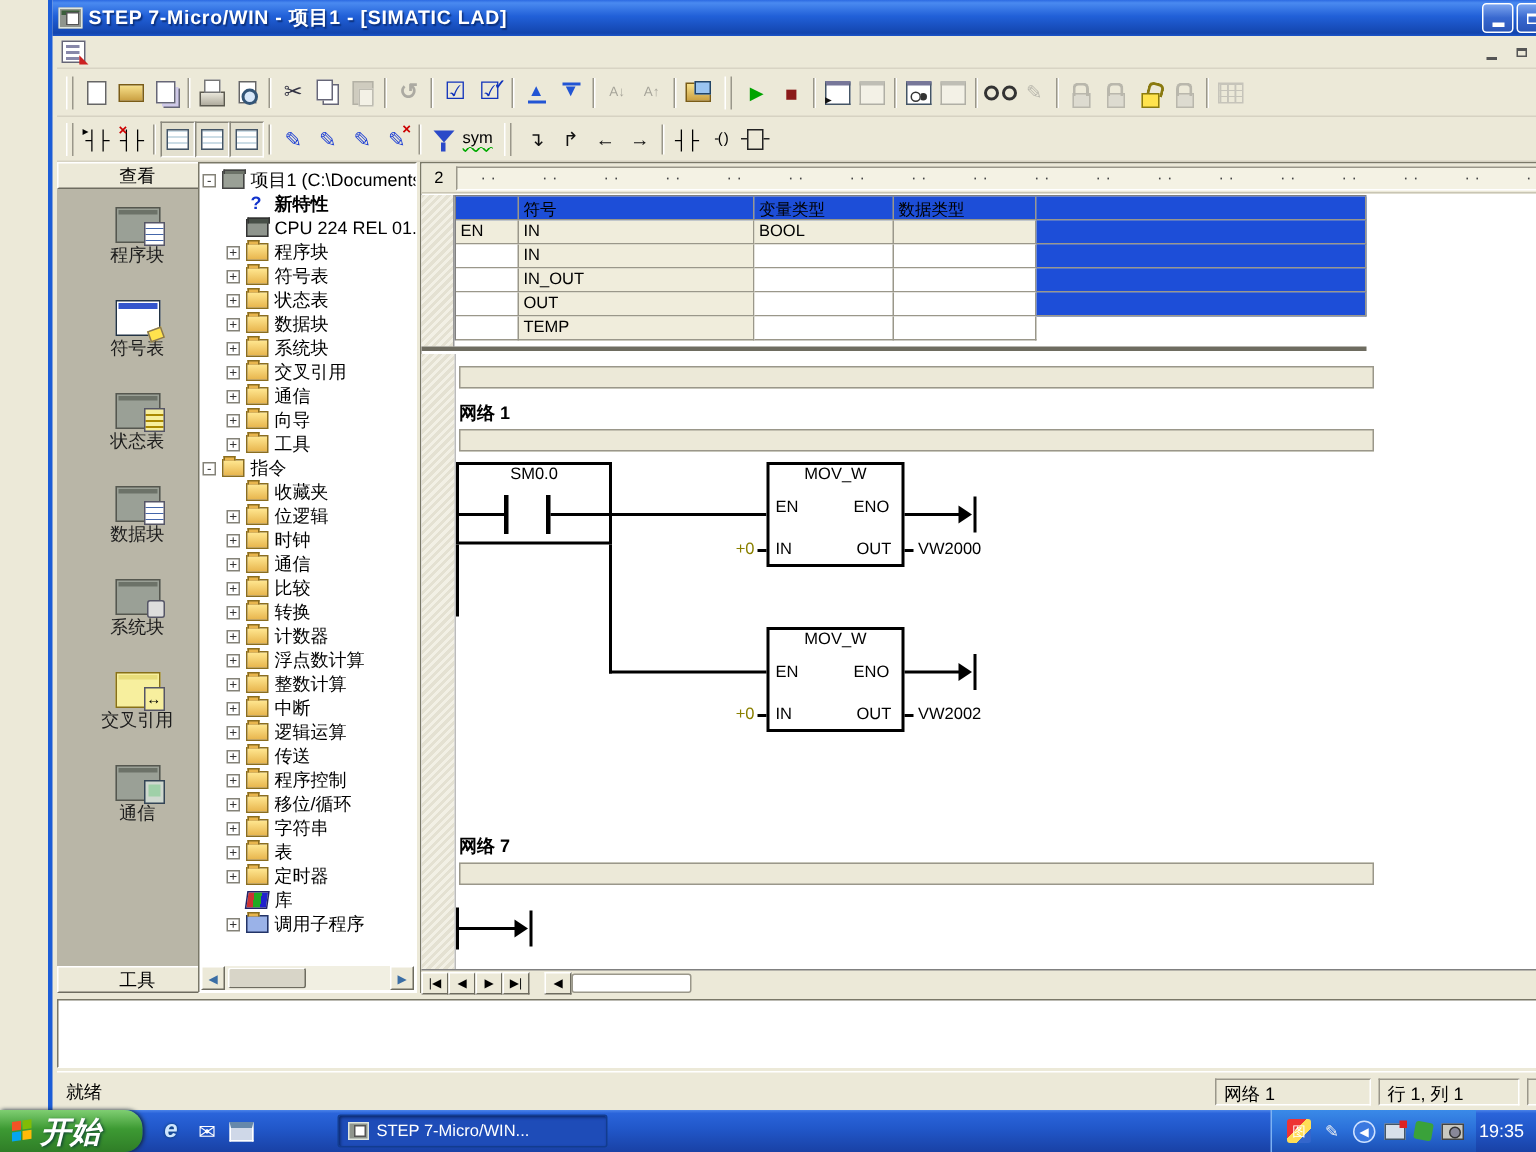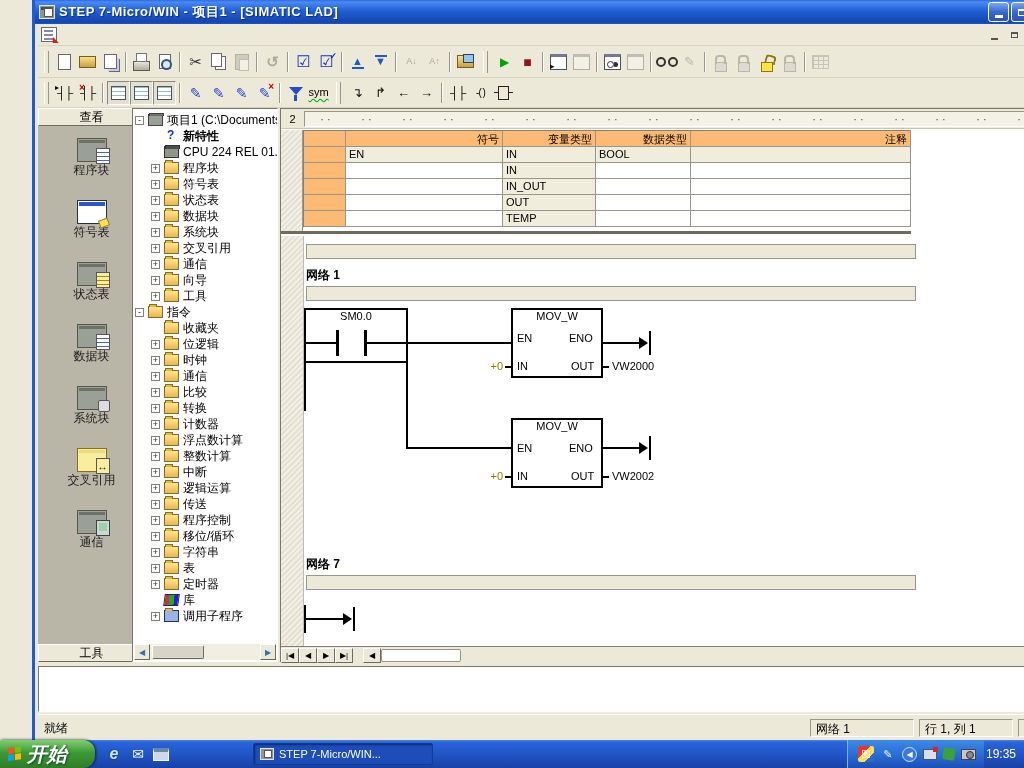--- a/index.html
+++ b/index.html
@@ -151,21 +151,21 @@
   .ruler{position:absolute;left:0;top:0;width:763px;height:20px;background:#ece9d8;display:flex;align-items:center;border-bottom:1px solid #c9c5b4;}
   .ruler-lead{width:23px;text-align:center;font-size:11px;}
   .ruler-field{flex:1;height:16px;background:#f4f2e4;border:1px solid;border-color:#9a978a #fff #fff #9a978a;display:flex;align-items:center;overflow:hidden;}
   .rnum{width:41px;flex:0 0 auto;text-align:center;font-size:11px;color:#111;}
   .rnum::before{content:"· ";color:#444;} .rnum::after{content:" ·";color:#444;}
 
   .vartable{position:absolute;left:0;top:21px;width:763px;height:104px;background:#fff;}
   .vt-gutter{position:absolute;left:0;top:0;width:22px;height:101px;background:repeating-linear-gradient(135deg,#e4e1d2 0 2px,#f2f0e5 2px 4px);border-right:1px solid #999;}
   .vt-grid{position:absolute;left:22px;top:0;display:grid;grid-template-columns:42px 157px 93px 95px 220px;border-top:1px solid #808080;border-left:1px solid #808080;}
   .vt-cell{height:16px;border-right:1px solid #9a978a;border-bottom:1px solid #9a978a;padding:1px 3px;font-size:11px;overflow:hidden;white-space:nowrap;background:#fff;}
-  .vt-head{background:#fdba74;text-align:right;}
+  .vt-head{background:#1d4ed8;text-align:left;}
   .vt-ro{background:#f0eddc;}
   .vt-bottom{position:absolute;left:0;top:101px;width:630px;height:3px;background:#6e6c60;}
 
   .ladder{position:absolute;left:0;top:127px;width:763px;height:410px;background:#fff;overflow:hidden;}
   .ld-gutter{position:absolute;left:0;top:0;width:23px;height:410px;background:repeating-linear-gradient(135deg,#e4e1d2 0 2px,#f2f0e5 2px 4px);border-right:1px solid #bbb;}
   .cmtbar{position:absolute;height:15px;width:610px;left:25px;background:#ece9d8;border:1px solid #9a978a;}
   .netlabel{position:absolute;left:25px;font-weight:bold;font-size:12px;}
   .wire{position:absolute;background:#000;}
   .lbl{position:absolute;font-size:11px;font-family:"Liberation Sans",sans-serif;}
   .selbox{position:absolute;border:2px solid #000;}
@@ -200,21 +200,21 @@
     background:linear-gradient(180deg,#7fce72 0%,#3d9a33 45%,#2f7d27 100%);
     display:flex;align-items:center;padding-left:8px;gap:5px;box-shadow:1px 0 3px #123;}
   .flag{width:14px;height:14px;display:grid;grid-template-columns:6px 6px;grid-template-rows:6px 6px;gap:1px;transform:skewY(-8deg);}
   .flag i{display:block;} .flag i:nth-child(1){background:#f35325;} .flag i:nth-child(2){background:#81bc06;} .flag i:nth-child(3){background:#05a6f0;} .flag i:nth-child(4){background:#ffba08;}
   .start-label{color:#fff;font-weight:bold;font-style:italic;font-size:20px;text-shadow:1px 1px 2px #143;}
   .quicklaunch{display:flex;align-items:center;gap:6px;margin-left:10px;}
   .ql{width:18px;height:18px;display:flex;align-items:center;justify-content:center;}
   .ql-ie{color:#cfe6ff;font-weight:bold;font-style:italic;font-size:16px;text-shadow:0 0 2px #035;}
   .ql-mail{color:#fff;font-size:14px;}
   .ql-desk{width:16px;height:13px;background:#cfd8e8;border:1px solid #fff;border-top:4px solid #68a;}
-  .taskbtn{margin-left:84px;width:180px;height:22px;background:#1e4cb8;border:1px solid #123c8f;border-radius:2px;
+  .taskbtn{margin-left:56px;width:180px;height:22px;background:#1e4cb8;border:1px solid #123c8f;border-radius:2px;
     box-shadow:inset 1px 1px 2px #0c2a6e;display:flex;align-items:center;gap:5px;padding:0 6px;color:#fff;font-size:11px;white-space:nowrap;}
   .taskbtn .app-ico2{width:14px;height:12px;background:#8f958d;border:1px solid #dfe6df;flex:0 0 auto;position:relative;}
   .taskbtn .app-ico2::after{content:"";position:absolute;right:1px;bottom:1px;width:6px;height:6px;background:#fff;border:1px solid #555;}
   .tray{margin-left:auto;display:flex;align-items:center;gap:6px;padding:0 8px 0 10px;height:28px;
     background:linear-gradient(180deg,#3a8ae8 0%,#2a6ed8 50%,#1c4fb4 100%);border-left:1px solid #7db2f2;}
   .tray-ico{width:16px;height:16px;display:flex;align-items:center;justify-content:center;font-size:11px;color:#fff;}
   .tr-ime{background:linear-gradient(135deg,#e33 0 40%,#fd5 40% 70%,#36c 70%);color:#fff;font-size:9px;border-radius:2px;}
   .tr-pen{color:#f2f2f2;}
   .tr-chev{background:#3a78e0;border:1px solid #cfe2ff;border-radius:50%;width:15px;height:15px;color:#fff;font-size:8px;}
   .tr-net{width:14px;height:11px;background:#d8e0ea;border:1px solid #456;position:relative;}
@@ -716,21 +716,20 @@
         </span>
     </div>
 
     <div class="vartable">
       <div class="vt-gutter"></div>
       <div class="vt-grid">
         <span class="vt-cell vt-head"></span>
         <span class="vt-cell vt-head">符号</span>
         <span class="vt-cell vt-head">变量类型</span>
         <span class="vt-cell vt-head">数据类型</span>
-        <span class="vt-cell vt-head">注释</span>
 
         <span class="vt-cell vt-head"></span>
         <span class="vt-cell vt-ro">EN</span>
         <span class="vt-cell vt-ro">IN</span>
         <span class="vt-cell vt-ro">BOOL</span>
         <span class="vt-cell vt-ro"></span>
 
         <span class="vt-cell vt-head"></span>
         <span class="vt-cell"></span>
         <span class="vt-cell vt-ro">IN</span>

